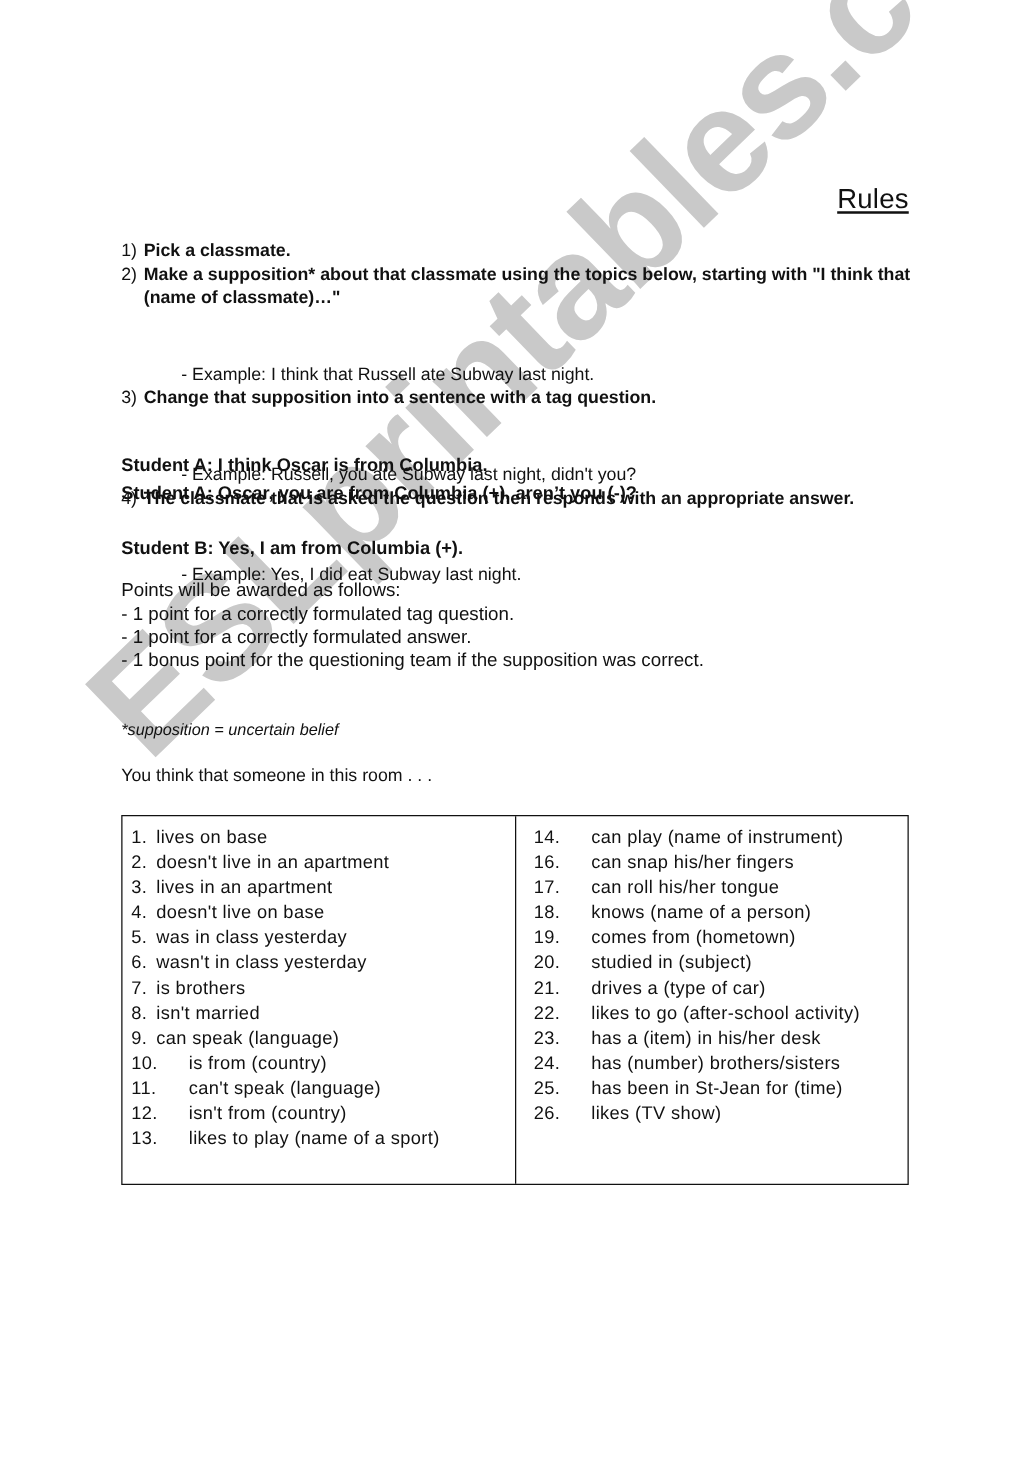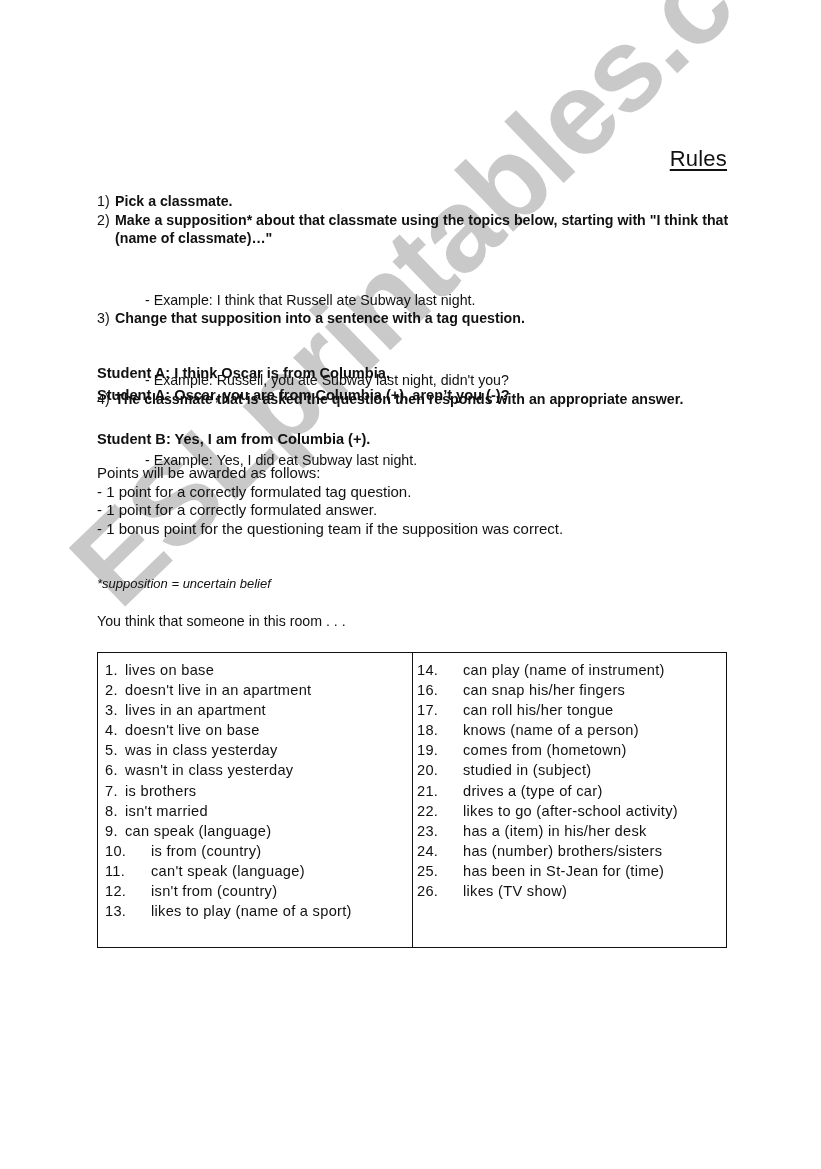--- a/index.html
+++ b/index.html
@@ -118,21 +118,21 @@
       width: 50%;
       box-sizing: border-box;
       padding-top: 7px;
       padding-left: 7px;
       font-size: 14.6px;
       line-height: 20.1px;
       letter-spacing: 0.3px;
     }
     .col + .col {
       border-left: 1px solid #111;
-      padding-left: 4px;
+      padding-left: 14px;
     }
     .topic {
       display: flex;
       white-space: nowrap;
     }
     .topic .n {
       flex: 0 0 20px;
     }
     .topic.wide .n {
       flex: 0 0 46px;

